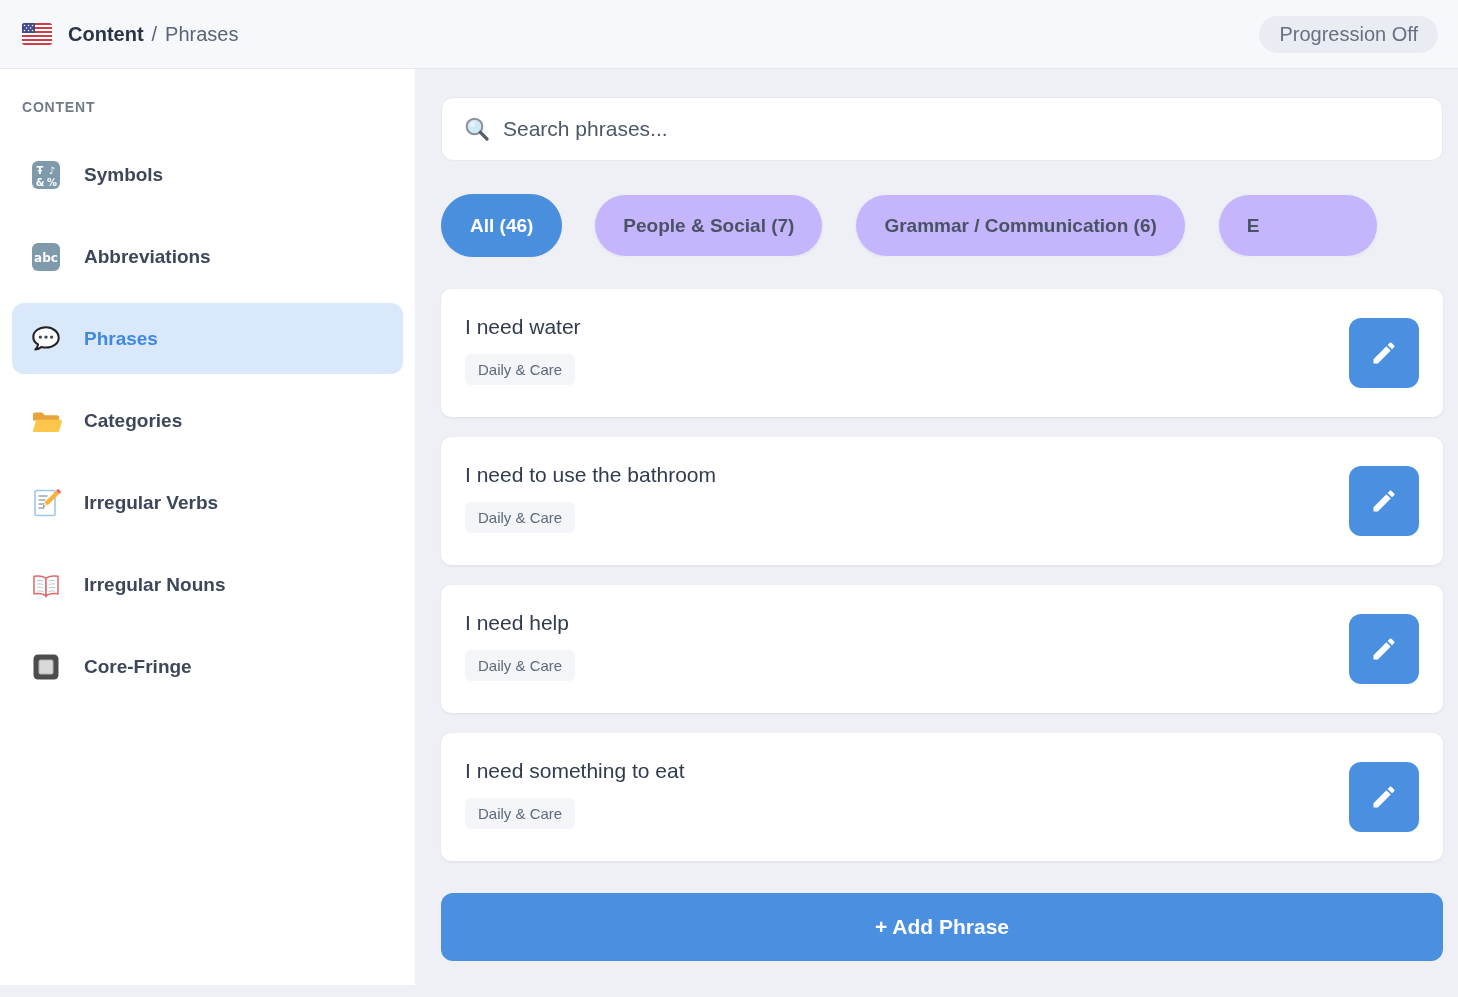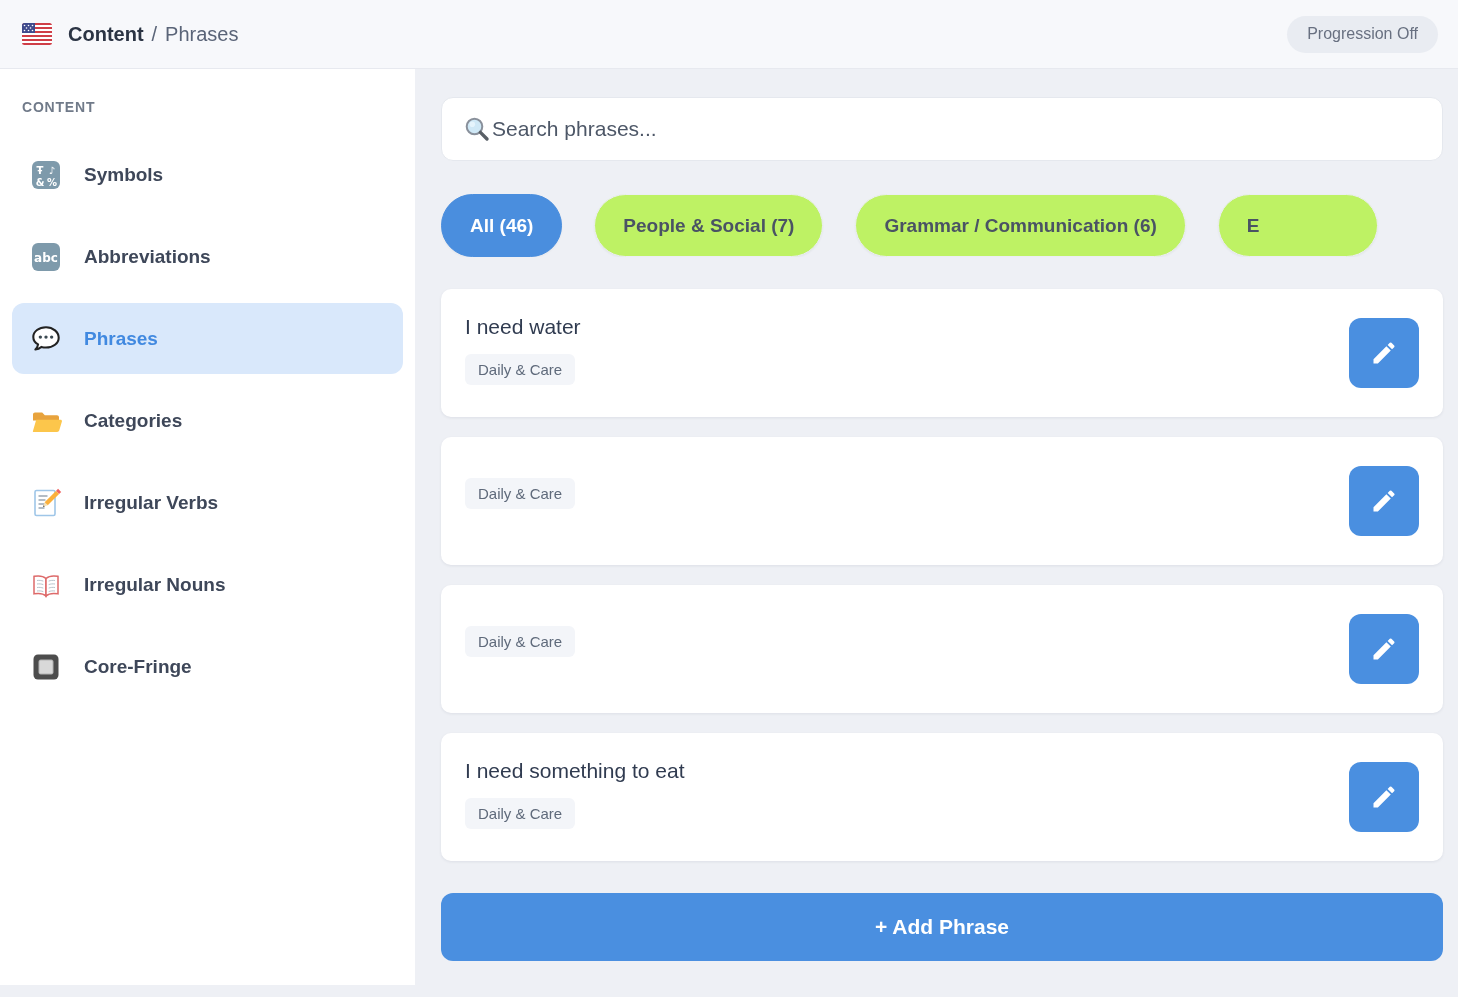--- a/index.html
+++ b/index.html
@@ -6,46 +6,46 @@
   html,body { width:1458px; height:997px; overflow:hidden; }
   body { font-family:"Liberation Sans", sans-serif; background:#eef0f5; }
   .app { width:1458px; height:997px; position:relative; background:#eef0f5; }
 
   
   .header { height:69px; background:#f7f8fb; border-bottom:1px solid #e7e9ef;
             display:flex; align-items:center; padding:0 20px; }
   .flag-wrap { width:34px; height:26px; display:flex; align-items:center; justify-content:center; margin-right:14px; cursor:pointer;}
   .breadcrumb { font-size:20px; color:#5a6478; display:flex; align-items:center; gap:8px; }
   .crumb-section { font-weight:700; color:#2b3444; }
-  .badge-pill { margin-left:auto; background:#e9ecf2; color:#687081; font-size:16px;
+  .badge-pill { margin-left:auto; background:#e9ecf2; color:#687081; font-size:20px;
                 height:37px; padding:0 20px; display:flex; align-items:center;
                 border-radius:19px; cursor:pointer; }
 
   
   .layout { display:flex; height:928px; }
   .sidebar { width:415px; height:916px; background:#ffffff; padding:0 12px; flex:0 0 auto; }
   .sidebar-title { font-size:14px; font-weight:700; letter-spacing:.8px; color:#707a89;
                    margin:30px 0 24px 10px; }
   .nav-item { height:71px; margin-bottom:11px; border-radius:12px; display:flex;
               align-items:center; gap:22px; padding-left:18px; cursor:pointer; }
   .nav-item.active { background:#d9e8fb; }
   .nav-icon { width:32px; height:32px; flex:0 0 auto; display:flex; align-items:center; justify-content:center; }
   .nav-label { font-size:19px; font-weight:600; color:#3e4759; }
   .nav-item.active .nav-label { color:#4189e0; }
 
   
   .main { flex:1; padding:28px 15px 0 26px; min-width:0; }
   .search-bar { height:64px; background:#fff; border:1px solid #e5e8ee; border-radius:12px;
-                display:flex; align-items:center; padding:0 20px; gap:0; }
+                display:flex; align-items:center; padding:0 20px; gap:11px; }
   .search-bar input { flex:1; border:none; outline:none; background:transparent;
                       font-family:inherit; font-size:21px; color:#3c4656; }
   .search-bar input::placeholder { color:#4d5767; opacity:1; }
 
   .chips { margin-top:33px; display:flex; gap:32px; overflow:hidden; }
-  .chip { flex:0 0 auto; height:63px; border-radius:32px; background:#bef264;
+  .chip { flex:0 0 auto; height:63px; border-radius:32px; background:#c4b5fd;
           border:1px solid #eceef2; box-shadow:0 1px 2px rgba(20,30,60,.05);
           display:flex; align-items:center; padding:0 28px; font-size:19px;
           font-weight:700; color:#4a5364; cursor:pointer; white-space:nowrap; }
   .chip.active { background:#4a8ede; border-color:#4a8ede; color:#fff; }
   .chip.clipped { min-width:160px; }
 
   .cards { margin-top:12px; }
   .card { position:relative; background:#fff; border-radius:10px; height:128px;
           margin-top:20px; box-shadow:0 1px 3px rgba(25,35,60,.08);
           padding:26px 24px; }
@@ -233,31 +233,33 @@
           <button class="edit-btn">
             <span style="display:flex;">
               <svg width="28" height="28" viewBox="0 0 24 24">
                   <path fill="#fff" d="M3 17.25V21h3.75L17.8 9.94l-3.75-3.75L3 17.25zM20.71 7.04a1 1 0 0 0 0-1.41l-2.34-2.34a1 1 0 0 0-1.41 0l-1.83 1.83 3.75 3.75 1.83-1.83z"></path>
                 </svg>
             </span>
           </button>
         </div>
 
         <div class="card">
-          <div class="tag">Daily &amp; Care</div>
-          <button class="edit-btn">
-            <span style="display:flex;">
-              <svg width="28" height="28" viewBox="0 0 24 24">
-                  <path fill="#fff" d="M3 17.25V21h3.75L17.8 9.94l-3.75-3.75L3 17.25zM20.71 7.04a1 1 0 0 0 0-1.41l-2.34-2.34a1 1 0 0 0-1.41 0l-1.83 1.83 3.75 3.75 1.83-1.83z"></path>
-                </svg>
-            </span>
-          </button>
-        </div>
-
-        <div class="card">
+          <div class="card-title">I need to use the bathroom</div>
+          <div class="tag">Daily &amp; Care</div>
+          <button class="edit-btn">
+            <span style="display:flex;">
+              <svg width="28" height="28" viewBox="0 0 24 24">
+                  <path fill="#fff" d="M3 17.25V21h3.75L17.8 9.94l-3.75-3.75L3 17.25zM20.71 7.04a1 1 0 0 0 0-1.41l-2.34-2.34a1 1 0 0 0-1.41 0l-1.83 1.83 3.75 3.75 1.83-1.83z"></path>
+                </svg>
+            </span>
+          </button>
+        </div>
+
+        <div class="card">
+          <div class="card-title">I need help</div>
           <div class="tag">Daily &amp; Care</div>
           <button class="edit-btn">
             <span style="display:flex;">
               <svg width="28" height="28" viewBox="0 0 24 24">
                   <path fill="#fff" d="M3 17.25V21h3.75L17.8 9.94l-3.75-3.75L3 17.25zM20.71 7.04a1 1 0 0 0 0-1.41l-2.34-2.34a1 1 0 0 0-1.41 0l-1.83 1.83 3.75 3.75 1.83-1.83z"></path>
                 </svg>
             </span>
           </button>
         </div>
 

